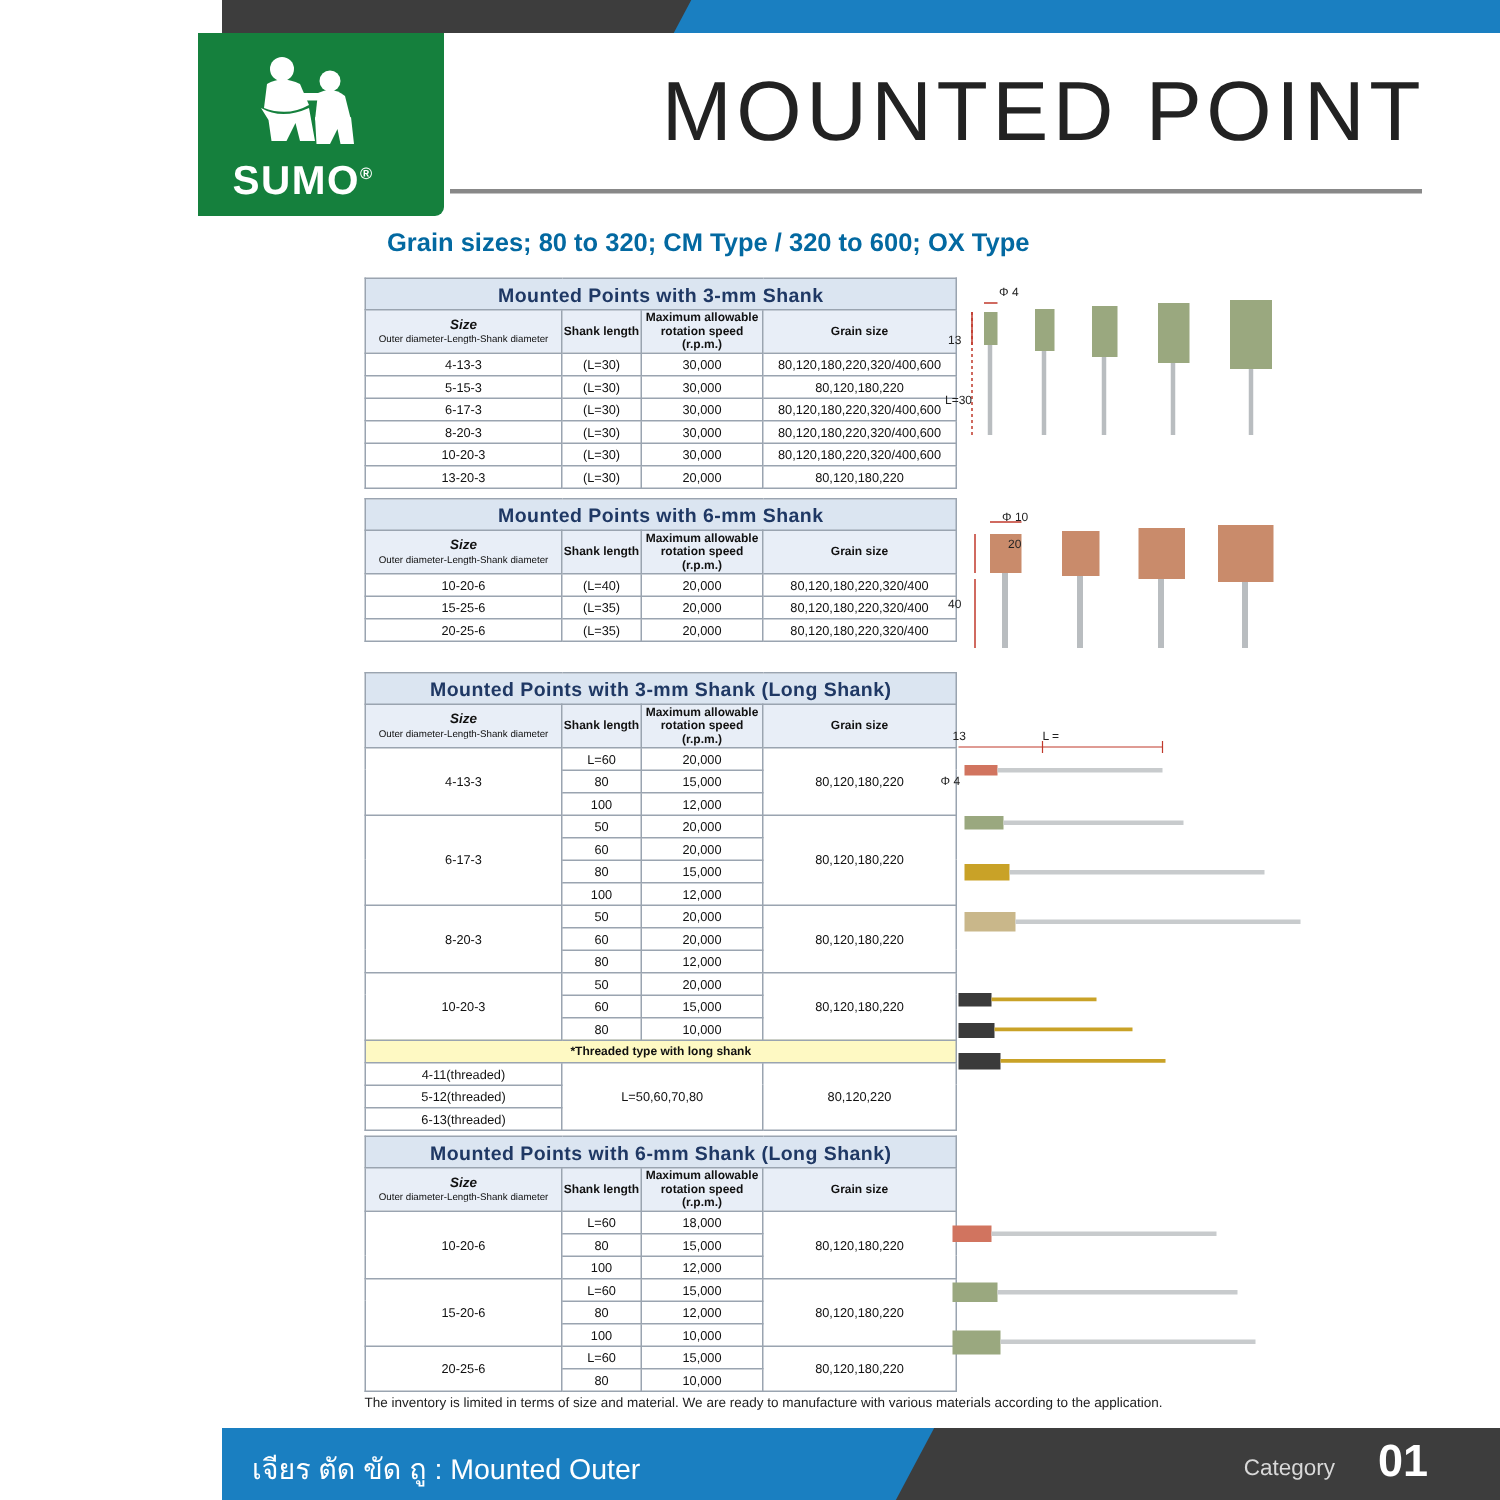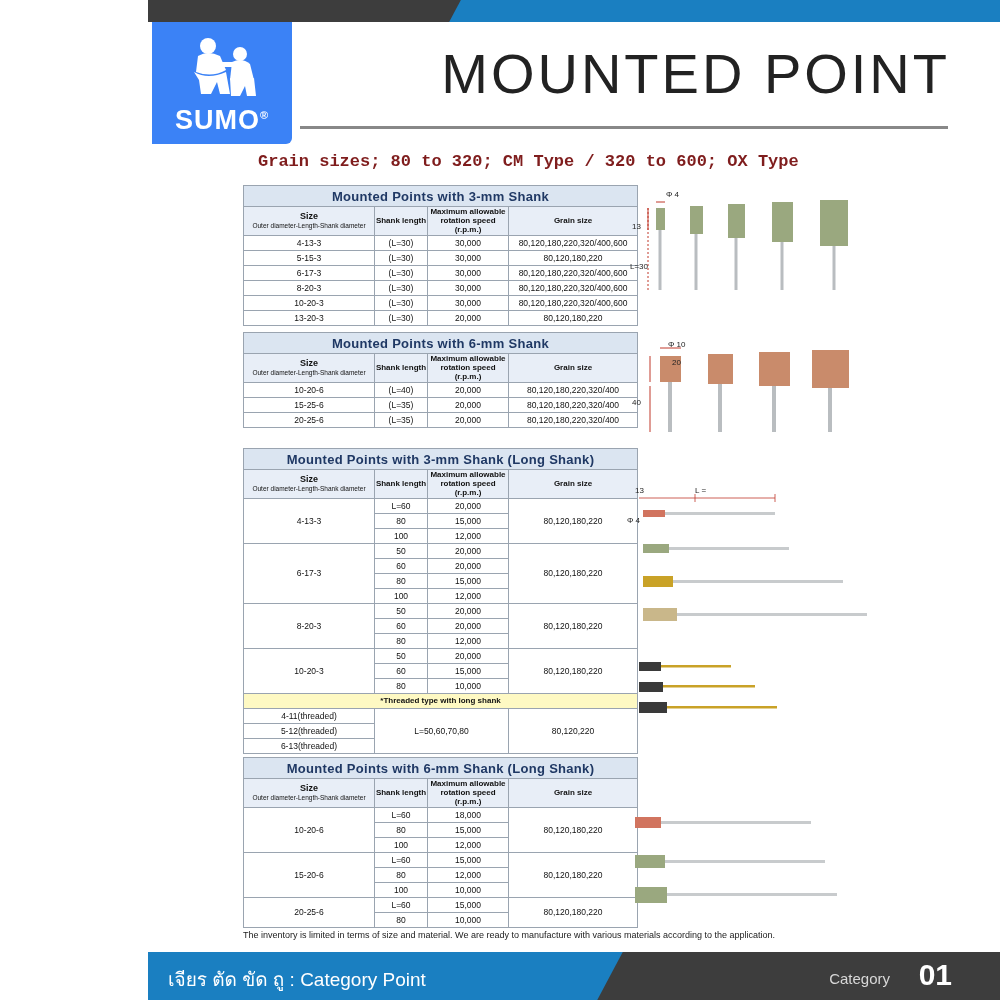--- a/index.html
+++ b/index.html
@@ -12,43 +12,43 @@
     overflow:hidden;
   }
   
   .top-bar{position:absolute;left:0;top:0;width:1000px;height:22px;background:#ffffff;}
   .top-bar .seg-dark{position:absolute;left:148px;top:0;width:330px;height:22px;background:#3d3d3d;}
   .top-bar .seg-skew{position:absolute;left:455px;top:0;width:60px;height:22px;background:#3d3d3d;transform:skewX(-28deg);}
   .top-bar .seg-blue{position:absolute;left:470px;top:0;width:530px;height:22px;background:#1a7fc1;}
   .top-bar .seg-blue2{position:absolute;left:455px;top:0;width:45px;height:22px;background:#1a7fc1;transform:skewX(-28deg);}
 
   
-  .logo-box{position:absolute;left:152px;top:22px;width:140px;height:122px;background:#3b82f6;border-bottom-right-radius:6px;}
+  .logo-box{position:absolute;left:132px;top:22px;width:164px;height:122px;background:#15803d;border-bottom-right-radius:6px;}
   .logo-word{position:absolute;left:10px;bottom:8px;width:120px;text-align:center;color:#ffffff;font-weight:bold;font-size:27px;letter-spacing:1px;font-family:"Liberation Sans", sans-serif;}
   .logo-reg{font-size:11px;vertical-align:super;}
   .sumo-fig{position:absolute;left:26px;top:10px;width:88px;height:70px;}
 
   
   .main-title{
     position:absolute;left:330px;top:34px;width:620px;height:80px;
     font-size:56px;letter-spacing:3px;color:#222;
     text-align:right;line-height:80px;font-weight:normal;
     font-family:"Liberation Sans", sans-serif;
   }
   .title-rule{position:absolute;left:300px;top:126px;width:648px;height:3px;background:#888;}
 
   
-  .grain-line{position:absolute;left:258px;top:152px;font-size:17px;font-weight:bold;color:#7f1d1d;font-family:Liberation Mono, monospace;}
+  .grain-line{position:absolute;left:258px;top:152px;font-size:17px;font-weight:bold;color:#0369a1;font-family:Liberation Sans, sans-serif;}
 
   
   .tbl{position:absolute;border-collapse:collapse;font-family:"Liberation Sans", sans-serif;}
   .tbl td,.tbl th{border:1px solid #9aa4b0;padding:0;text-align:center;vertical-align:middle;color:#111;}
   .tbl .hdr{background:#dbe5f1;color:#1f3864;font-weight:bold;font-size:13px;height:20px;letter-spacing:.3px;}
   .tbl .sub{background:#e8eef7;font-size:8px;line-height:1.15;height:24px;font-weight:bold;}
-  .tbl .sub .s1{font-size:9px;}
+  .tbl .sub .s1{font-size:9px;font-style:italic;}
   .tbl .sub .s2{font-size:6.5px;font-weight:normal;}
   .tbl td.cell{font-size:8.5px;height:14px;background:#ffffff;}
   .tbl td.note{font-size:8px;background:#fef9c3;font-weight:bold;height:14px;}
 
   .c-size{width:130px;}
   .c-shank{width:52px;}
   .c-speed{width:80px;}
   .c-grain{width:128px;}
 
   
@@ -402,16 +402,16 @@
     <rect x="42" y="88" width="170" height="3" fill="#c8cbcd"></rect>
   </svg>
 </div>
 
 <div class="disclaimer">The inventory is limited in terms of size and material. We are ready to manufacture with various materials according to the application.</div>
 
 <div class="footer">
   <div class="f-blue"></div>
   <div class="f-skew"></div>
   <div class="f-dark"></div>
-  <div class="f-text">เจียร ตัด ขัด ถู : Category Point</div>
+  <div class="f-text">เจียร ตัด ขัด ถู : Mounted Outer</div>
   <div class="f-cat">Category</div>
   <div class="f-num">01</div>
 </div>
 
 </body></html>

